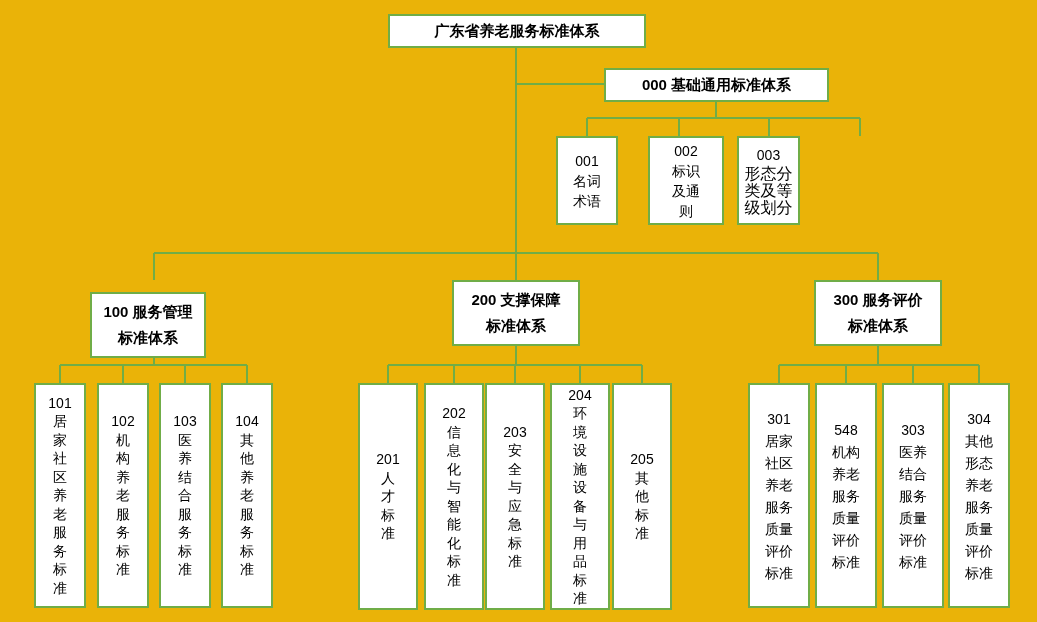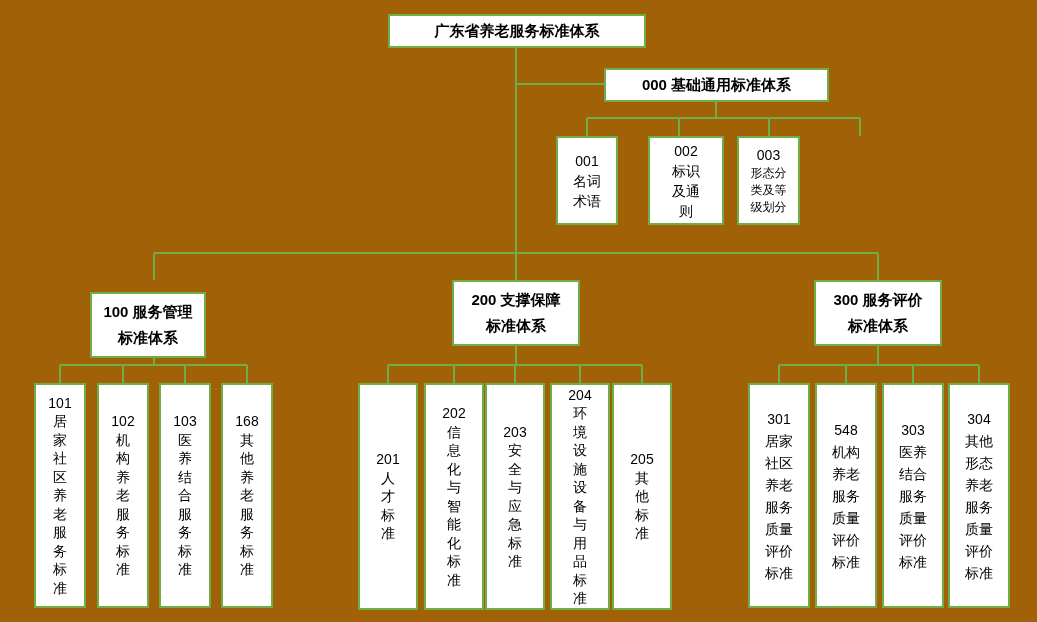--- a/index.html
+++ b/index.html
@@ -2,41 +2,41 @@
 <html><head>
 <meta charset="utf-8">
 <style>
   :root { --green: #70ad47; }
   html, body { margin: 0; padding: 0; background: #ffffff; }
   body { font-family: "Liberation Sans", sans-serif; color: #000; }
   .canvas {
     position: relative;
     width: 1037px;
     height: 622px;
-    background: #a16207;
+    background: #eab308;
     overflow: hidden;
   }
   svg.connectors { position: absolute; left: 0; top: 0; }
   .node {
     position: absolute;
     box-sizing: border-box;
     border: 2px solid var(--green);
     background: #fff;
     display: flex;
     flex-direction: column;
     justify-content: center;
     align-items: center;
     text-align: center;
   }
   .node .label, .node .code, .node .body { white-space: pre-line; }
   .lvl-top .label { font-size: 15px; line-height: 1.25; font-weight: 600; }
   .lvl-mid .label { font-size: 15px; line-height: 1.75; font-weight: 600; }
   .sub .code  { font-size: 14px; line-height: 20px; }
   .sub .body  { font-size: 14px; line-height: 20px; }
-  .sub .body.small { font-size: 12px; line-height: 17px; }
+  .sub .body.small { font-size: 16px; line-height: 17px; }
   .g1 .code, .g1 .body,
   .g2 .code, .g2 .body { font-size: 14px; line-height: 18.5px; }
   .g3 .code, .g3 .body { font-size: 14px; line-height: 22px; }
 </style>
 </head>
 <body>
 
 <div class="canvas">
 
   <svg class="connectors" width="1037" height="622" viewBox="0 0 1037 622">
@@ -125,21 +125,21 @@
     <span class="body">医
 养
 结
 合
 服
 务
 标
 准</span>
   </div>
   <div class="node g1" style="left:221px;top:383px;width:52px;height:225px">
-    <span class="code">168</span>
+    <span class="code">104</span>
     <span class="body">其
 他
 养
 老
 服
 务
 标
 准</span>
   </div>
 

